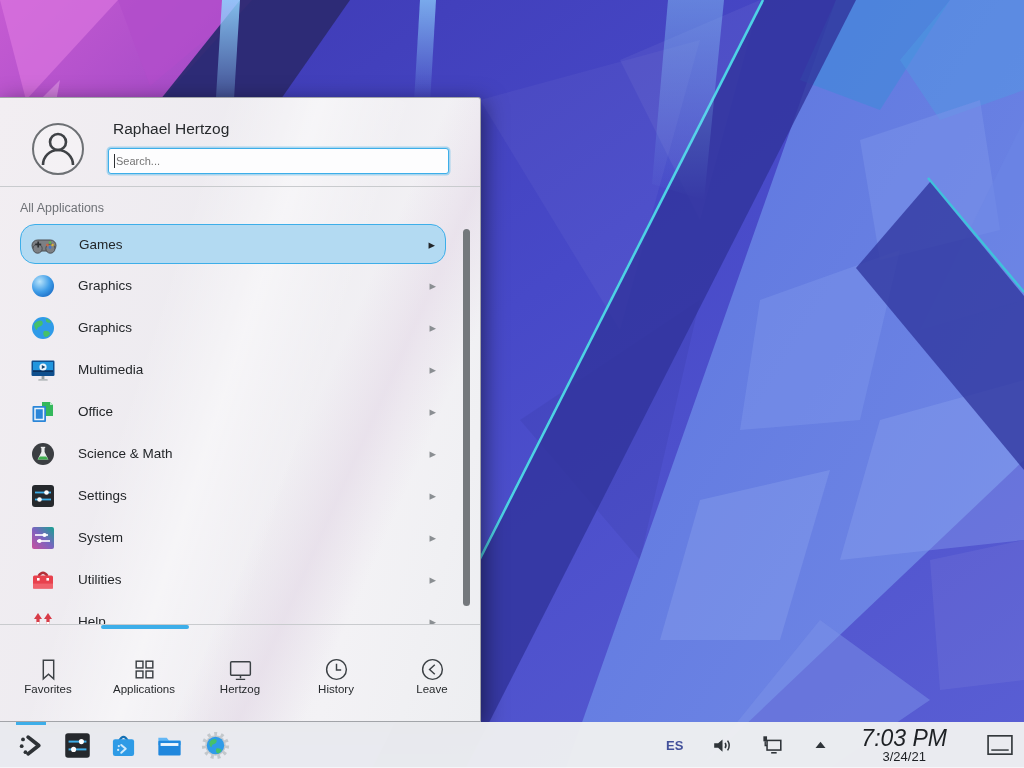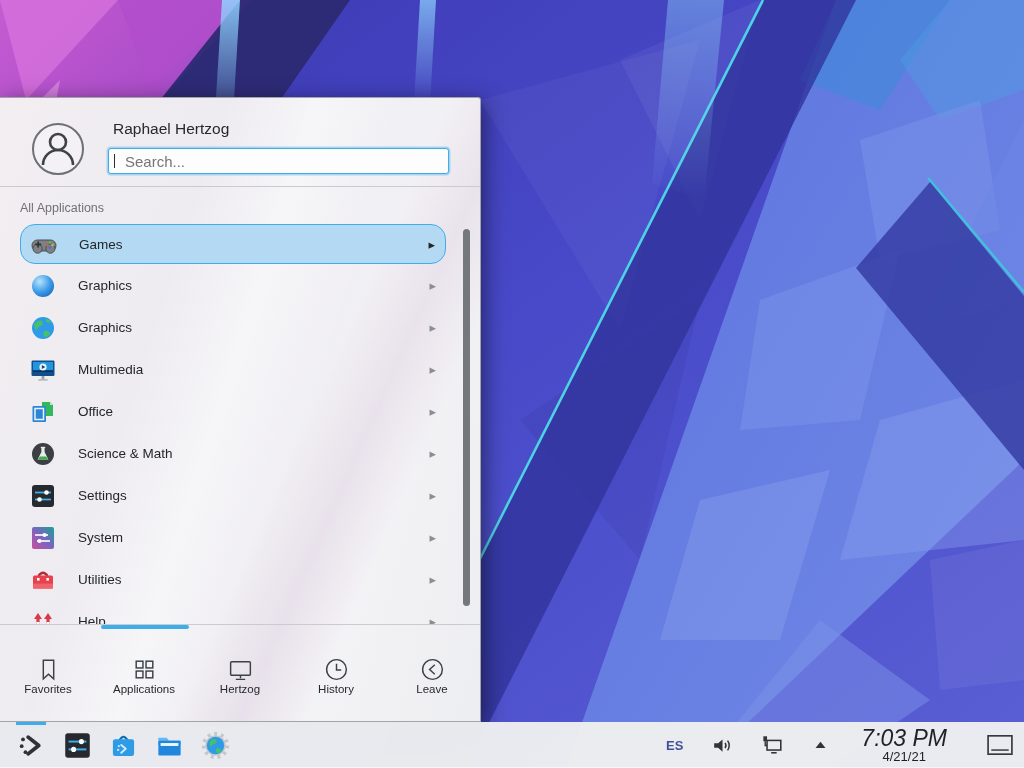--- a/index.html
+++ b/index.html
@@ -16,22 +16,22 @@
         background:linear-gradient(90deg,rgba(255,255,255,0) 0%,rgba(255,255,255,.5) 50%,rgba(255,255,255,0) 100%);
         transform:rotate(18deg);pointer-events:none;}
   .menu::after{content:"";position:absolute;left:300px;top:-40px;width:120px;height:780px;
         background:linear-gradient(90deg,rgba(216,198,220,0) 0%,rgba(216,198,220,.35) 50%,rgba(216,198,220,0) 100%);
         transform:rotate(24deg);pointer-events:none;}
   .avatar{position:absolute;left:32px;top:25px;width:52px;height:52px;border-radius:50%;
         border:2px solid #6d7074;box-sizing:border-box;background:rgba(255,255,255,.25);z-index:2;}
   .user-name{position:absolute;left:113px;top:22px;font-size:15.5px;color:#26292c;z-index:2;}
   .search{position:absolute;left:108px;top:50px;width:341px;height:26px;box-sizing:border-box;
         background:#fdfdfe;border:1px solid #3daee9;border-radius:3px;
-        box-shadow:0 0 0 1.5px rgba(61,174,233,.4);font-size:15px;color:#9b9ea1;
-        line-height:24px;padding-left:16px;z-index:2;}
+        box-shadow:0 0 0 1.5px rgba(61,174,233,.4);font-size:11px;color:#9b9ea1;
+        line-height:24px;padding-left:7px;z-index:2;}
   .search-caret{position:absolute;left:114px;top:56px;width:1px;height:14px;background:#2b2e31;z-index:3;}
   .menu-divider{position:absolute;left:0;top:88px;width:100%;height:1px;background:#c9cbce;z-index:2;}
   .section-label{position:absolute;left:20px;top:103px;font-size:12.5px;color:#6f7277;z-index:2;}
   .cat-list{position:absolute;left:20px;top:126px;width:426px;height:400px;overflow:hidden;z-index:2;}
   .cat-row{position:absolute;left:0;width:426px;height:40px;box-sizing:border-box;border-radius:15px;}
   .cat-row.selected{background:#b3daf2;border:1px solid #3daee9;}
   .cat-icon{position:absolute;left:10px;top:7px;width:26px;height:26px;}
   .cat-icon svg{width:26px;height:26px;display:block;}
   .cat-label{position:absolute;left:58px;top:0;line-height:40px;font-size:13.5px;color:#232629;}
   .cat-arrow{position:absolute;right:10px;top:0;line-height:40px;font-size:13px;color:#8a8e92;}
@@ -411,21 +411,21 @@
       </span>
 
       <span class="tray-icon">
         <svg viewBox="0 0 18 18" width="15" height="15">
           <polygon points="9,4.5 15,12 3,12" fill="#2f3439"></polygon>
         </svg>
       </span>
 
       <div class="clock">
         <div class="clock-time">7:03 PM</div>
-        <div class="clock-date">4/21/21</div>
+        <div class="clock-date">3/24/21</div>
       </div>
 
       <span class="tray-icon show-desktop">
         <svg viewBox="0 0 30 24" width="28" height="22">
           <rect x="2" y="2" width="26" height="20" fill="none" stroke="#33383c" stroke-width="1.8"></rect>
           <path d="M5.5 17.5 h19" stroke="#33383c" stroke-width="1.6"></path>
         </svg>
       </span>
     </div>
   </div>

